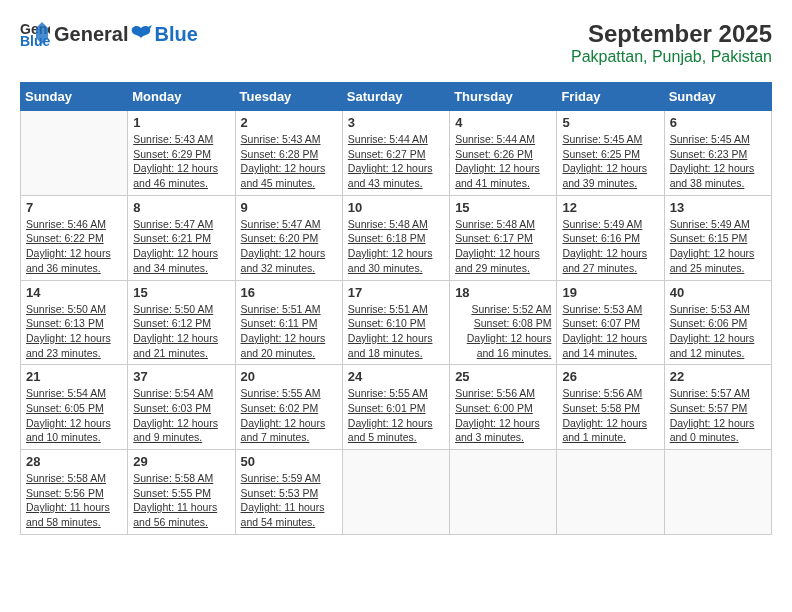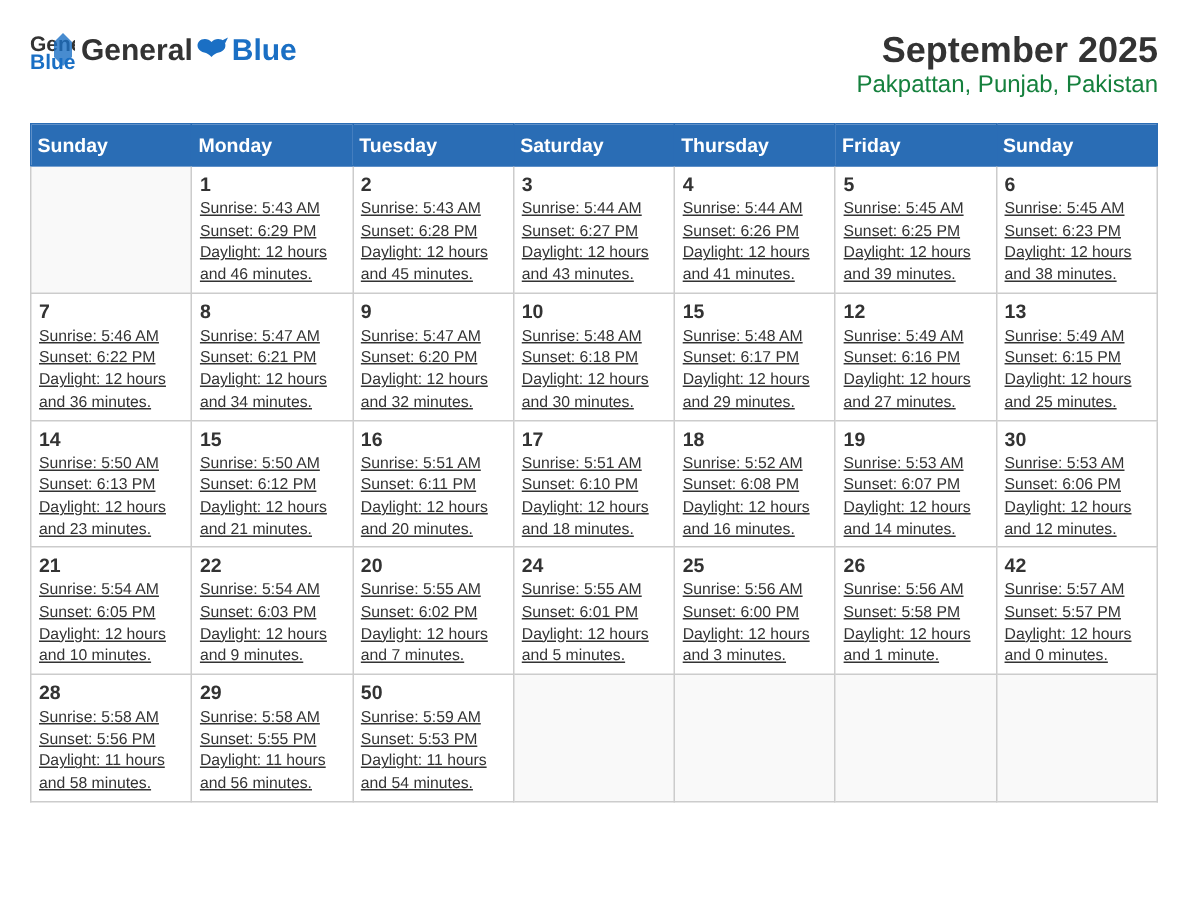--- a/index.html
+++ b/index.html
@@ -234,50 +234,50 @@
         </td>
         <td>
           <span class="cell-day">17</span>
           <div class="cell-info" style="white-space: pre-line;">Sunrise: 5:51 AM
 Sunset: 6:10 PM
 Daylight: 12 hours
 and 18 minutes.</div>
         </td>
         <td>
           <span class="cell-day">18</span>
-          <div class="cell-info" style="white-space: pre-line;">Sunrise: 5:52 AM
+          <div class="cell-info" style="white-space: pre-line; text-align: right;">Sunrise: 5:52 AM
 Sunset: 6:08 PM
 Daylight: 12 hours
 and 16 minutes.</div>
         </td>
         <td>
           <span class="cell-day">19</span>
           <div class="cell-info" style="white-space: pre-line;">Sunrise: 5:53 AM
 Sunset: 6:07 PM
 Daylight: 12 hours
 and 14 minutes.</div>
         </td>
         <td>
-          <span class="cell-day">30</span>
+          <span class="cell-day">40</span>
           <div class="cell-info" style="white-space: pre-line;">Sunrise: 5:53 AM
 Sunset: 6:06 PM
 Daylight: 12 hours
 and 12 minutes.</div>
         </td>
       </tr>
       <tr>
         <td>
           <span class="cell-day">21</span>
           <div class="cell-info" style="white-space: pre-line;">Sunrise: 5:54 AM
 Sunset: 6:05 PM
 Daylight: 12 hours
 and 10 minutes.</div>
         </td>
         <td>
-          <span class="cell-day">22</span>
+          <span class="cell-day">37</span>
           <div class="cell-info" style="white-space: pre-line;">Sunrise: 5:54 AM
 Sunset: 6:03 PM
 Daylight: 12 hours
 and 9 minutes.</div>
         </td>
         <td>
           <span class="cell-day">20</span>
           <div class="cell-info" style="white-space: pre-line;">Sunrise: 5:55 AM
 Sunset: 6:02 PM
 Daylight: 12 hours
@@ -298,21 +298,21 @@
 and 3 minutes.</div>
         </td>
         <td>
           <span class="cell-day">26</span>
           <div class="cell-info" style="white-space: pre-line;">Sunrise: 5:56 AM
 Sunset: 5:58 PM
 Daylight: 12 hours
 and 1 minute.</div>
         </td>
         <td>
-          <span class="cell-day">42</span>
+          <span class="cell-day">22</span>
           <div class="cell-info" style="white-space: pre-line;">Sunrise: 5:57 AM
 Sunset: 5:57 PM
 Daylight: 12 hours
 and 0 minutes.</div>
         </td>
       </tr>
       <tr>
         <td>
           <span class="cell-day">28</span>
           <div class="cell-info" style="white-space: pre-line;">Sunrise: 5:58 AM

